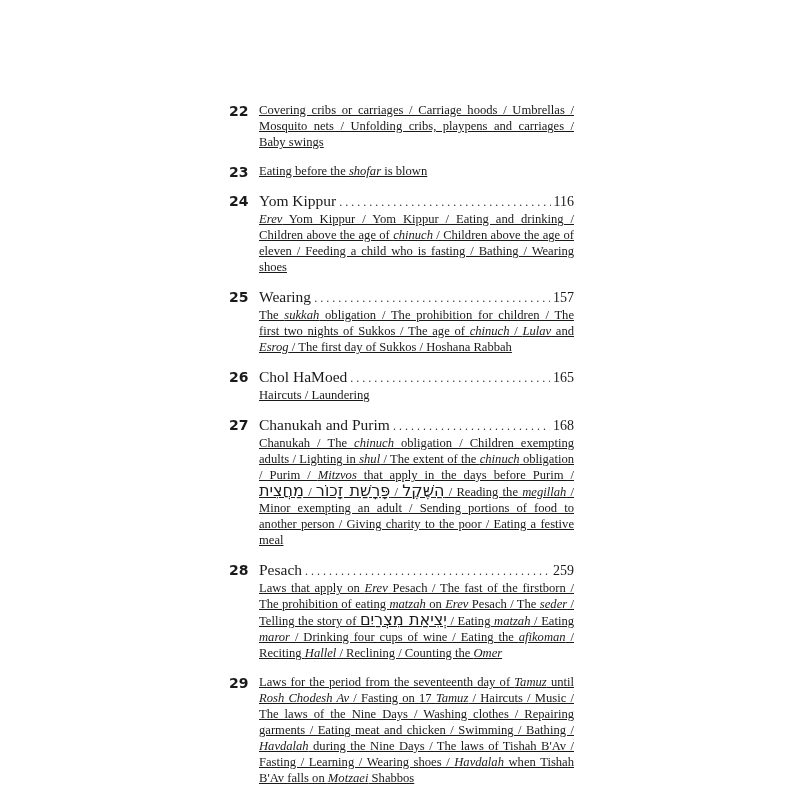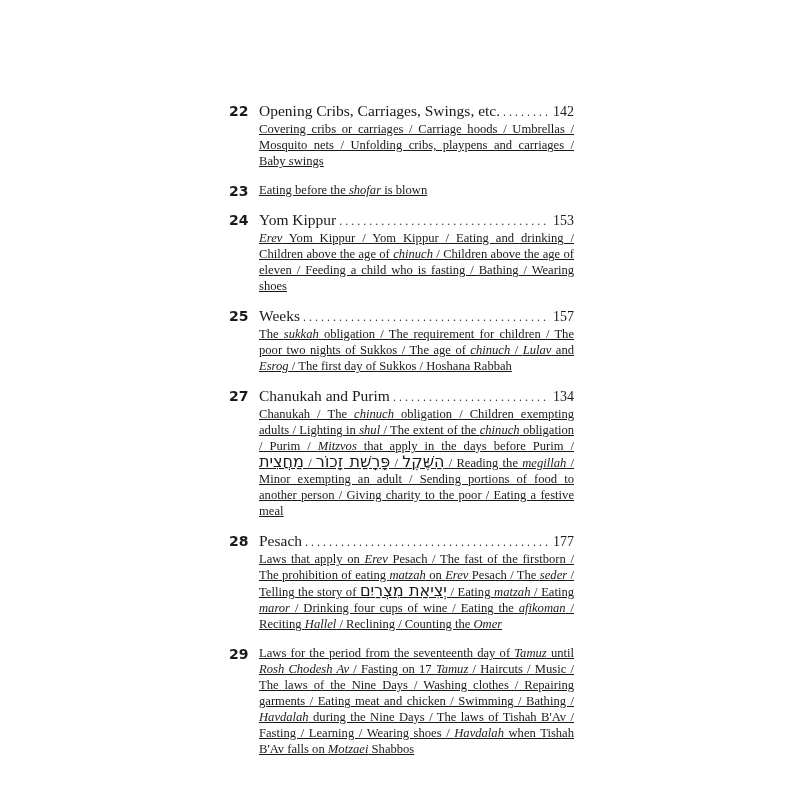--- a/index.html
+++ b/index.html
@@ -36,70 +36,74 @@
   .sub i { font-style: italic; }
   .heb { font-family: "DejaVu Sans", sans-serif; font-size: 16px; }
 </style>
 </head>
 <body>
 
 <div class="page">
 
   <div class="entry">
     <span class="num">22</span>
-    <div class="head">
-      <span class="title">Opening Cribs, Carriages, Swings, etc.</span>
-      <span class="dots"></span>
-      <span class="pg">142</span>
-    </div>
     <div class="sub">Covering cribs or carriages / Carriage hoods / Umbrellas / Mosquito nets / Unfolding cribs, playpens and carriages / Baby swings</div>
   </div>
 
   <div class="entry">
     <span class="num">23</span>
     <div class="sub"><span>Eating before the </span><i>shofar</i><span> is blown</span></div>
   </div>
 
   <div class="entry">
     <span class="num">24</span>
     <div class="head">
       <span class="title">Yom Kippur</span>
       <span class="dots"></span>
-      <span class="pg">153</span>
+      <span class="pg">116</span>
     </div>
     <div class="sub"><i>Erev</i><span> Yom Kippur / Yom Kippur / Eating and drinking / Children above the age of </span><i>chinuch</i><span> / Children above the age of eleven / Feeding a child who is fasting / Bathing / Wearing shoes</span></div>
   </div>
 
   <div class="entry">
     <span class="num">25</span>
     <div class="head">
-      <span class="title">Weeks</span>
+      <span class="title">Wearing</span>
       <span class="dots"></span>
       <span class="pg">157</span>
     </div>
-    <div class="sub"><span>The </span><i>sukkah</i><span> obligation / The requirement for children / The poor two nights of Sukkos / The age of </span><i>chinuch</i><span> / </span><i>Lulav</i><span> and </span><i>Esrog</i><span> / The first day of Sukkos / Hoshana Rabbah</span></div>
+    <div class="sub"><span>The </span><i>sukkah</i><span> obligation / The prohibition for children / The first two nights of Sukkos / The age of </span><i>chinuch</i><span> / </span><i>Lulav</i><span> and </span><i>Esrog</i><span> / The first day of Sukkos / Hoshana Rabbah</span></div>
   </div>
 
+  <div class="entry">
+    <span class="num">26</span>
+    <div class="head">
+      <span class="title">Chol HaMoed</span>
+      <span class="dots"></span>
+      <span class="pg">165</span>
+    </div>
+    <div class="sub">Haircuts / Laundering</div>
+  </div>
 
   <div class="entry">
     <span class="num">27</span>
     <div class="head">
       <span class="title">Chanukah and Purim</span>
       <span class="dots"></span>
-      <span class="pg">134</span>
+      <span class="pg">168</span>
     </div>
     <div class="sub"><span>Chanukah / The </span><i>chinuch</i><span> obligation / Children exempting adults / Lighting in </span><i>shul</i><span> / The extent of the </span><i>chinuch</i><span> obligation / Purim / </span><i>Mitzvos</i><span> that apply in the days before Purim / </span><span class="heb" dir="rtl">מַחֲצִית</span><span> / </span><span class="heb" dir="rtl">פָּרָשַׁת זָכוֹר</span><span> / </span><span class="heb" dir="rtl">הַשֶּׁקֶל</span><span> / Reading the </span><i>megillah</i><span> / Minor exempting an adult / Sending portions of food to another person / Giving charity to the poor / Eating a festive meal</span></div>
   </div>
 
   <div class="entry">
     <span class="num">28</span>
     <div class="head">
       <span class="title">Pesach</span>
       <span class="dots"></span>
-      <span class="pg">177</span>
+      <span class="pg">259</span>
     </div>
     <div class="sub"><span>Laws that apply on </span><i>Erev</i><span> Pesach / The fast of the firstborn / The prohibition of eating </span><i>matzah</i><span> on </span><i>Erev</i><span> Pesach / The </span><i>seder</i><span> / Telling the story of </span><span class="heb" dir="rtl">יְצִיאַת מִצְרַיִם</span><span> / Eating </span><i>matzah</i><span> / Eating </span><i>maror</i><span> / Drinking four cups of wine / Eating the </span><i>afikoman</i><span> / Reciting </span><i>Hallel</i><span> / Reclining / Counting the </span><i>Omer</i></div>
   </div>
 
   <div class="entry">
     <span class="num">29</span>
     <div class="sub"><span>Laws for the period from the seventeenth day of </span><i>Tamuz</i><span> until </span><i>Rosh Chodesh Av</i><span> / Fasting on 17 </span><i>Tamuz</i><span> / Haircuts / Music / The laws of the Nine Days / Washing clothes / Repairing garments / Eating meat and chicken / Swimming / Bathing / </span><i>Havdalah</i><span> during the Nine Days / The laws of Tishah B'Av / Fasting / Learning / Wearing shoes / </span><i>Havdalah</i><span> when Tishah B'Av falls on </span><i>Motzaei</i><span> Shabbos</span></div>
   </div>
 
 </div>

